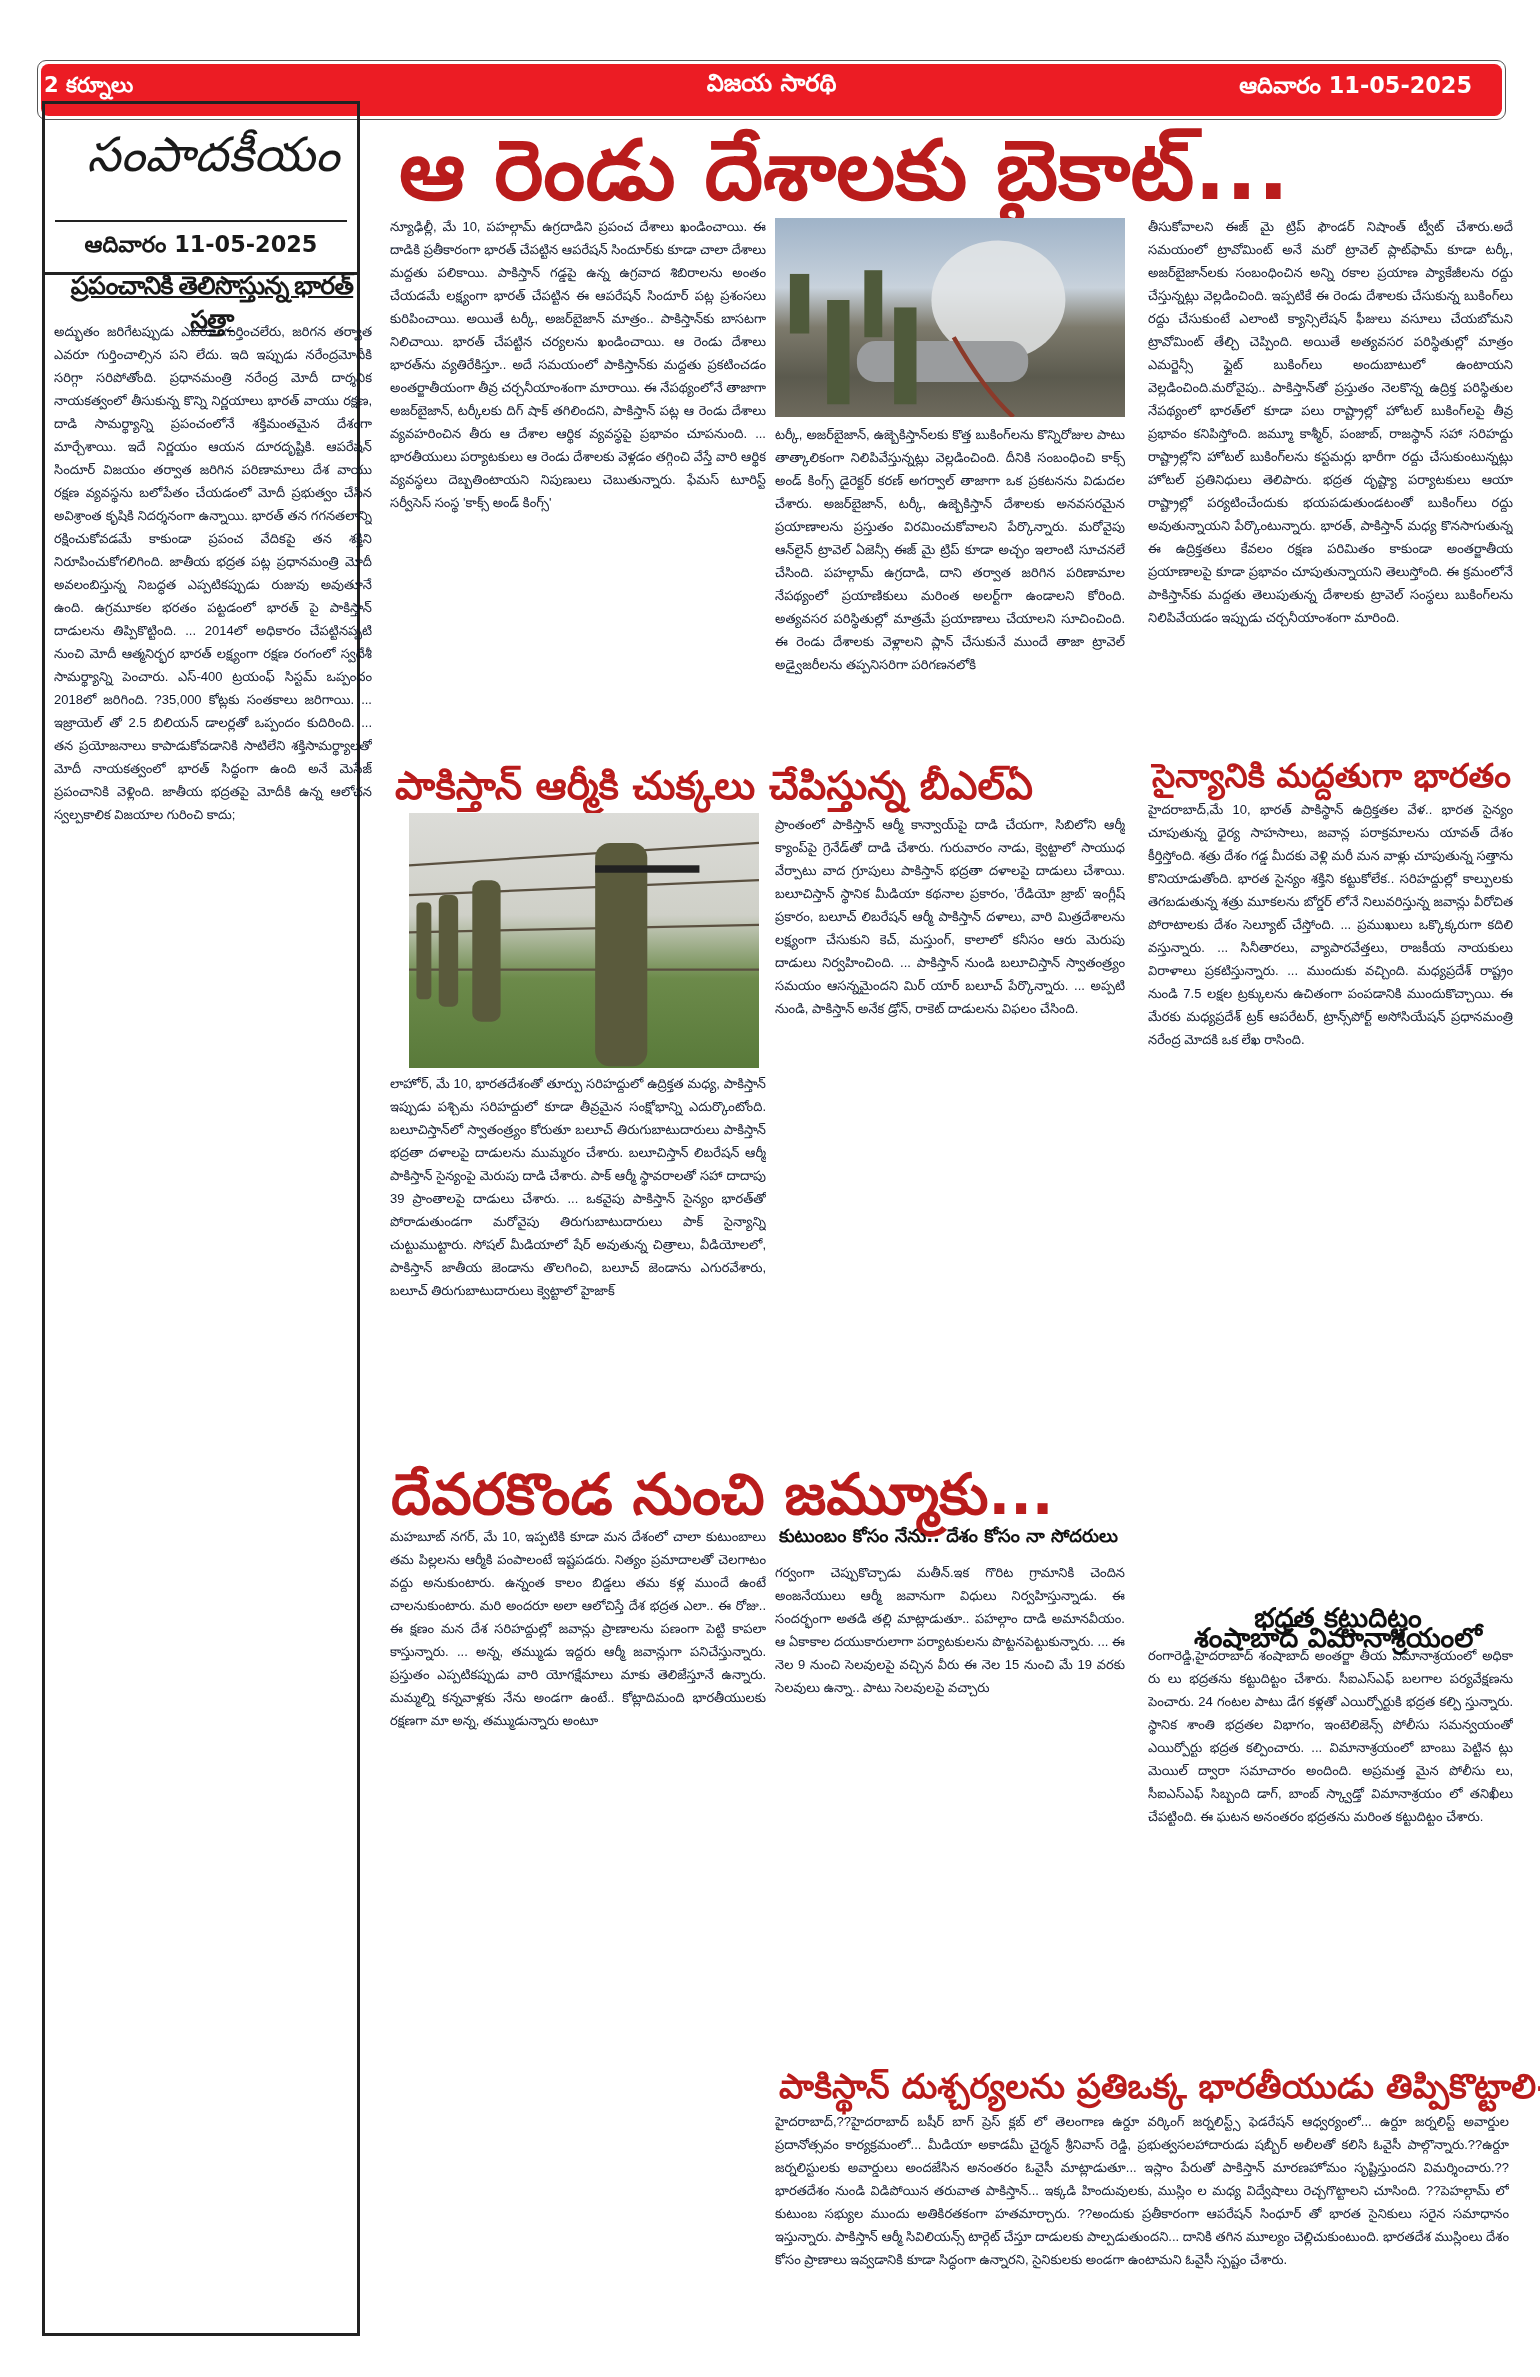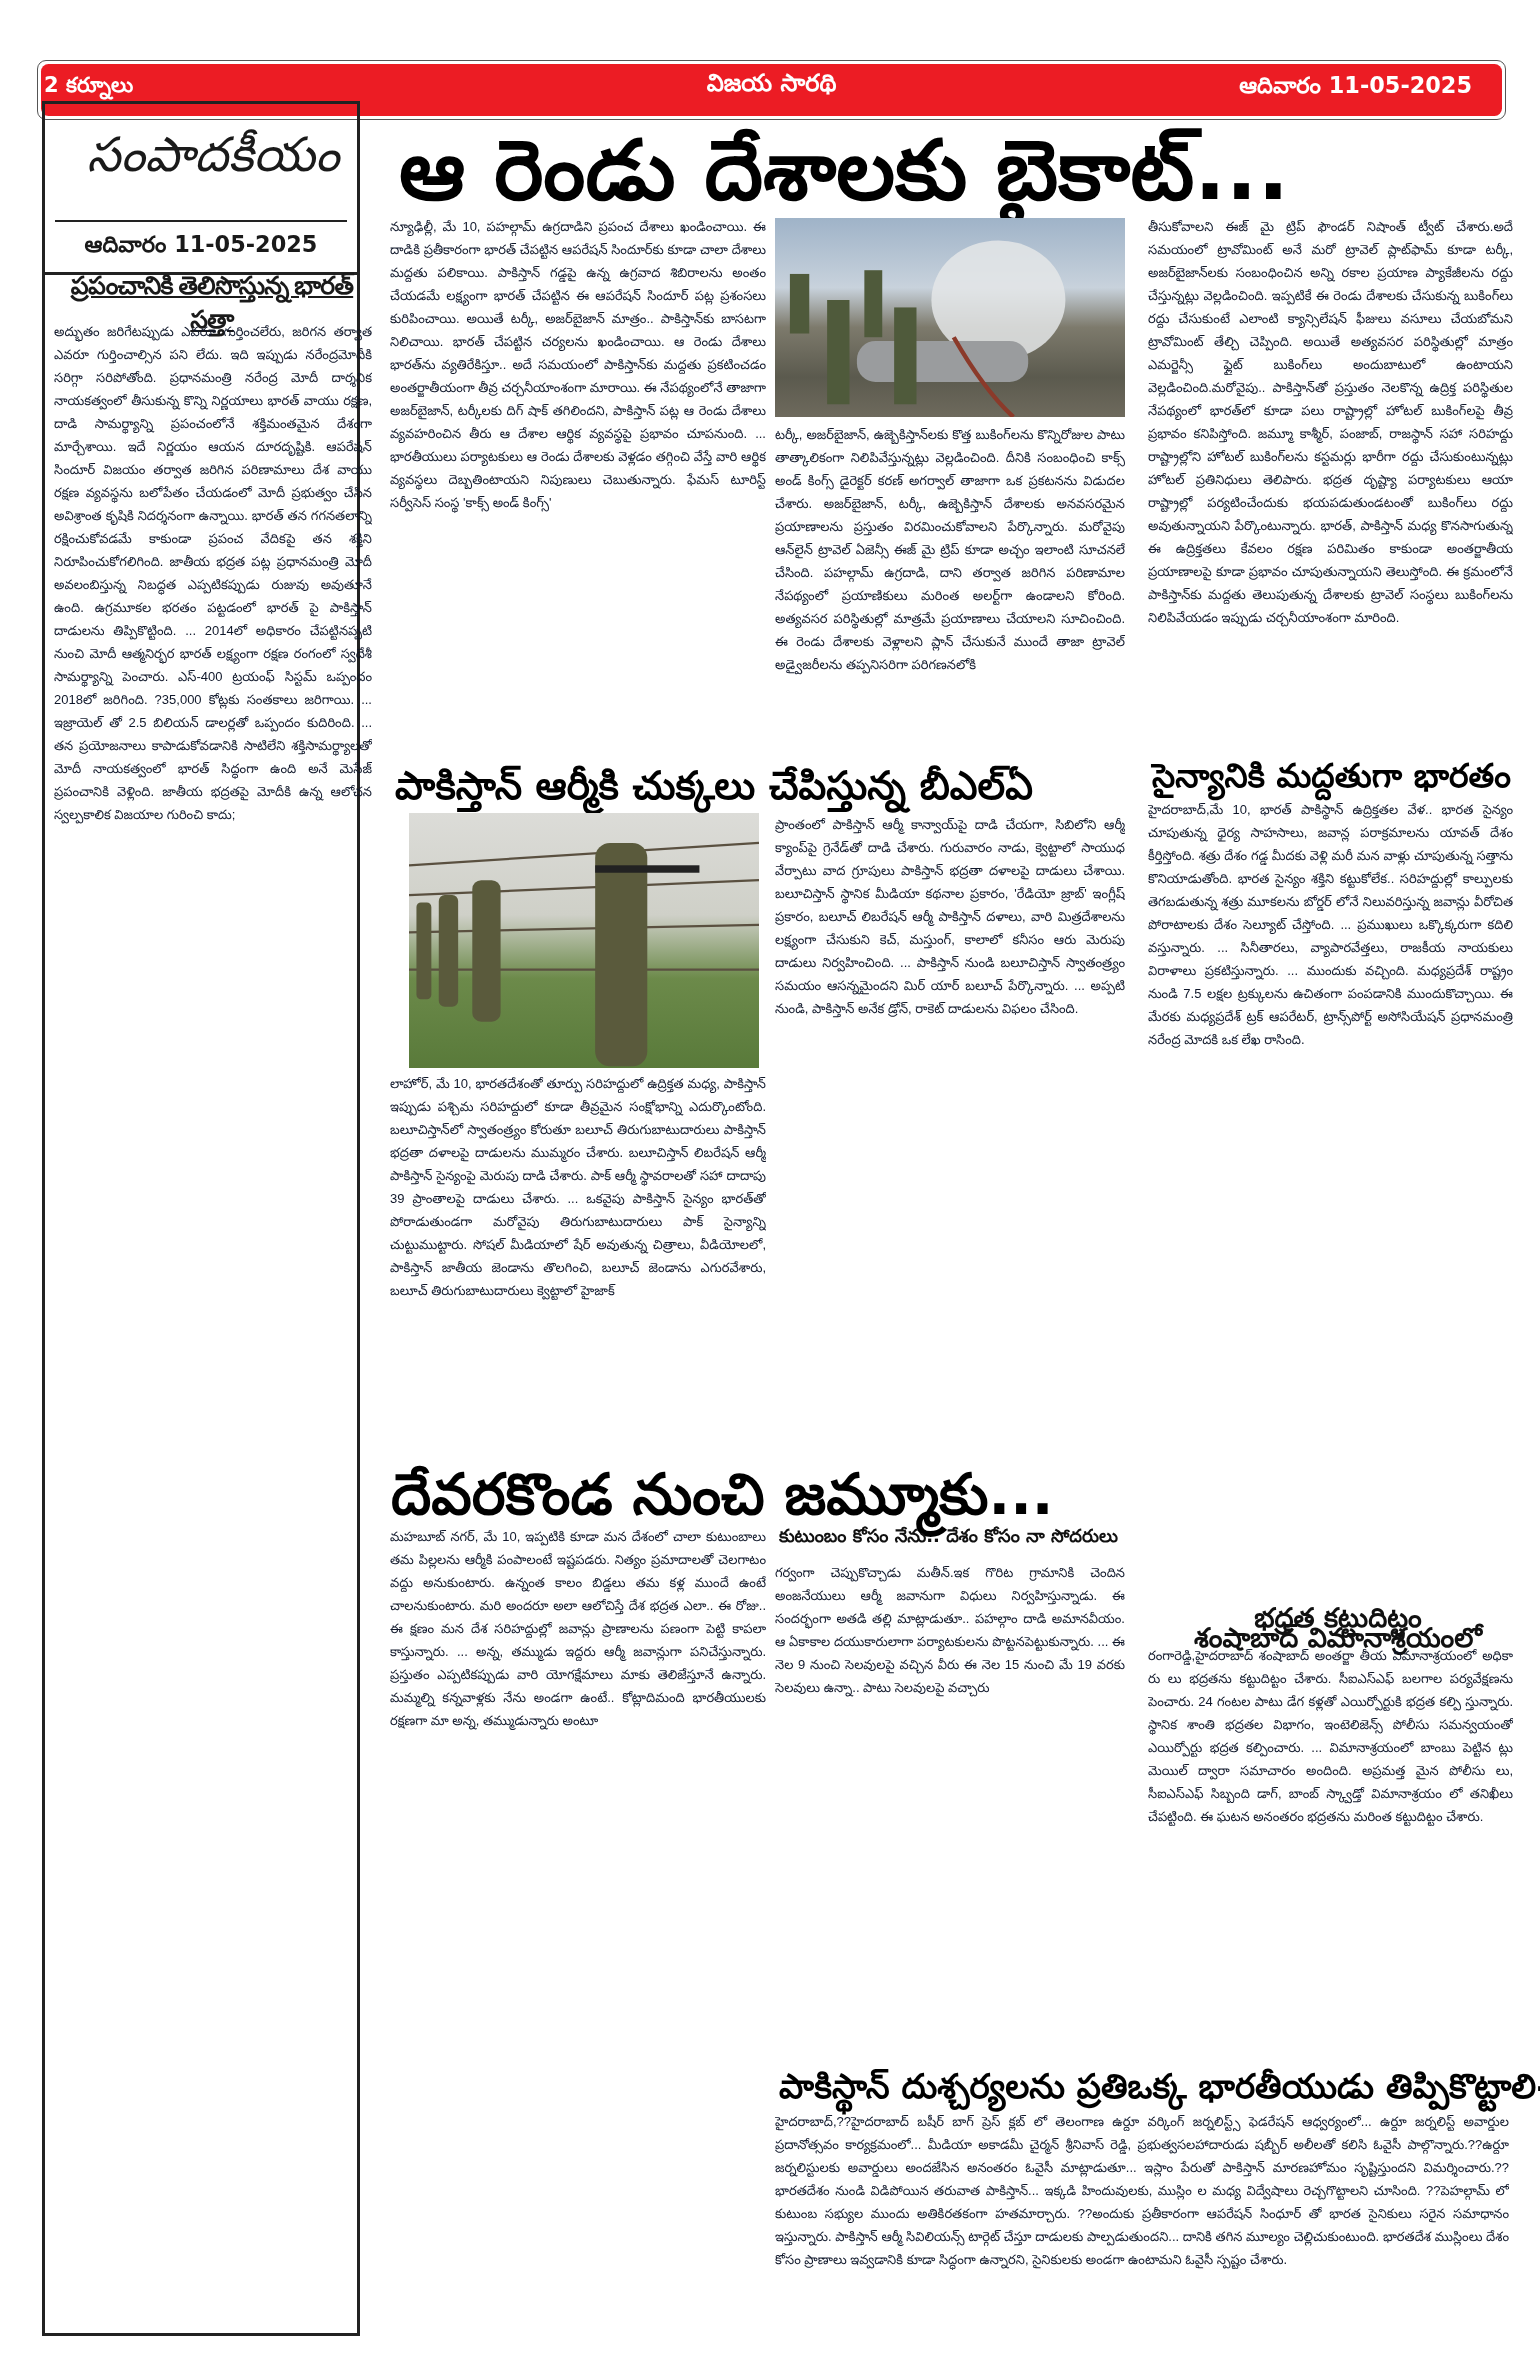--- a/index.html
+++ b/index.html
@@ -12,21 +12,21 @@
   .mh-right{position:absolute;right:30px;top:7.5px;font-size:22.4px;}
   .abs{position:absolute;}
   .col-text{font-family:Liberation Sans, sans-serif;font-size:13px;line-height:23px;text-align:justify;color:#0f172a;overflow:hidden;}
   .editorial-box{position:absolute;left:42px;top:101px;width:318px;height:2235px;border:3px solid #222;}
   .ed-head-box{position:absolute;left:0;top:0;width:100%;height:171px;border-bottom:3px solid #222;}
   .ed-title{position:absolute;left:7.5px;top:22.4px;width:321px;text-align:center;font-family:"DejaVu Serif",serif;font-size:48px;font-style:italic;}
   .ed-rule{position:absolute;left:10.4px;right:10.4px;top:116px;height:2.2px;background:#222;}
   .ed-date{position:absolute;left:0;right:0;top:127px;text-align:center;font-size:22.4px;font-weight:bold;}
   .ed-article-title{position:absolute;left:3px;top:168px;width:328px;text-align:center;font-size:25px;font-weight:bold;text-decoration:underline;letter-spacing:-0.7px;font-family:Liberation Serif, serif;}
   .ed-body{position:absolute;left:9px;top:216px;width:318px;height:1998px;}
-  .headline{font-weight:900;color:#000000;white-space:nowrap;font-family:"DejaVu Sans",sans-serif;}
+  .headline{font-weight:900;color:#b91c1c;white-space:nowrap;font-family:"DejaVu Sans",sans-serif;}
   .photo{position:absolute;overflow:hidden;}
   .subhead{font-weight:bold;font-family:"DejaVu Sans",sans-serif;color:#111;white-space:nowrap;}
 </style>
 </head>
 <body>
 
 <div class="masthead">
   <div class="masthead-inner">
     <span class="mh-left">2 కర్నూలు</span>
     <span class="mh-center">విజయ సారథి</span>

